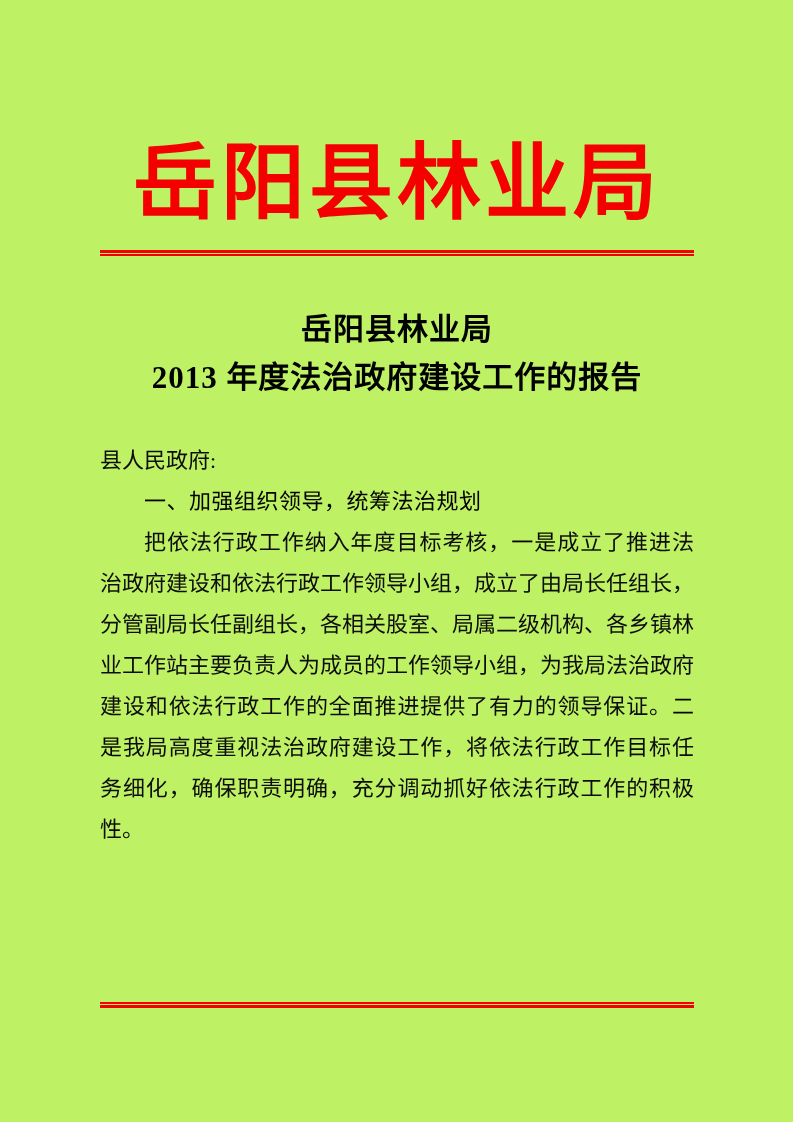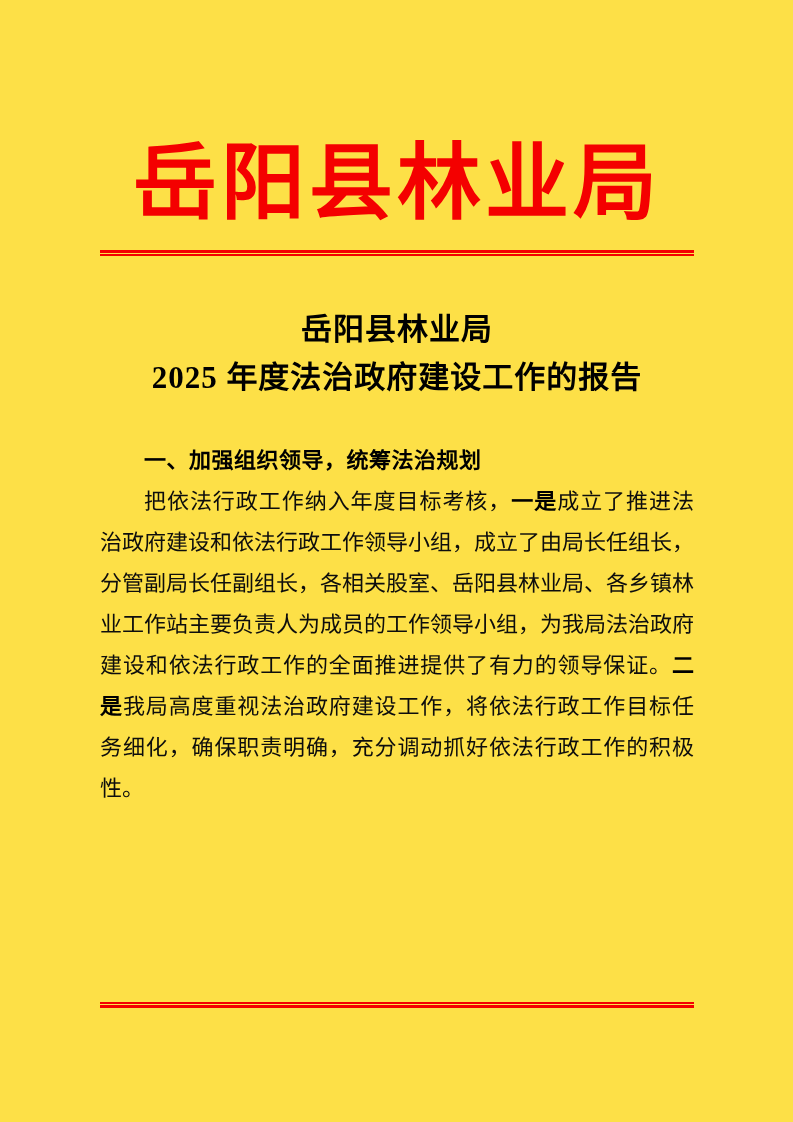--- a/index.html
+++ b/index.html
@@ -9,21 +9,21 @@
   html,body{
     margin:0;
     padding:0;
     background:#ffffff;
   }
   .page{
     position:relative;
     width:793px;
     height:1122px;
     margin:0 auto;
-    background:#fde047;
+    background:#bef264;
     box-sizing:border-box;
     padding:142px 99px 0 100px;
     font-family:"Liberation Serif","DejaVu Serif",serif;
     color:var(--ink);
     overflow:hidden;
   }
   
   .letterhead{
     color:var(--red);
     font-size:84px;
@@ -70,45 +70,46 @@
   .heading{
     margin:0;
     text-indent:2em;
     font-family:"Liberation Sans","DejaVu Sans",sans-serif;
     font-weight:bold;
     letter-spacing:0.5px;
     color:#000;
   }
   .emph{
     font-family:"Liberation Sans","DejaVu Sans",sans-serif;
-    font-weight:bold;
+    font-weight:normal;
     color:#000;
   }
 </style>
 </head>
 <body>
 
 <div class="page">
 
   <div class="letterhead">岳阳县林业局</div>
 
   <div class="rule rule-top">
     <div class="bar bar-thick"></div>
     <div class="bar bar-thin"></div>
   </div>
 
   <h1 class="doc-title">
     <span class="title-line">岳阳县林业局</span>
-    <span class="title-line">2025 年度法治政府建设工作的报告</span>
+    <span class="title-line">2013 年度法治政府建设工作的报告</span>
   </h1>
 
   <div class="body">
+    <p class="salutation">县人民政府:</p>
     <div id="paragraphs">
         <p class="heading"><span class="emph">一、加强组织领导，统筹法治规划</span></p>
-        <p class="para"><span>把依法行政工作纳入年度目标考核，</span><span class="emph">一是</span><span>成立了推进法治政府建设和依法行政工作领导小组，成立了由局长任组长，分管副局长任副组长，各相关股室、岳阳县林业局、各乡镇林业工作站主要负责人为成员的工作领导小组，为我局法治政府建设和依法行政工作的全面推进提供了有力的领导保证。</span><span class="emph">二是</span><span>我局高度重视法治政府建设工作，将依法行政工作目标任务细化，确保职责明确，充分调动抓好依法行政工作的积极性。</span></p>
+        <p class="para"><span>把依法行政工作纳入年度目标考核，</span><span class="emph">一是</span><span>成立了推进法治政府建设和依法行政工作领导小组，成立了由局长任组长，分管副局长任副组长，各相关股室、局属二级机构、各乡镇林业工作站主要负责人为成员的工作领导小组，为我局法治政府建设和依法行政工作的全面推进提供了有力的领导保证。</span><span class="emph">二是</span><span>我局高度重视法治政府建设工作，将依法行政工作目标任务细化，确保职责明确，充分调动抓好依法行政工作的积极性。</span></p>
       </div>
   </div>
 
   <div class="rule rule-bottom">
     <div class="bar bar-thin"></div>
     <div class="bar bar-thick"></div>
   </div>
 
 </div>
 

